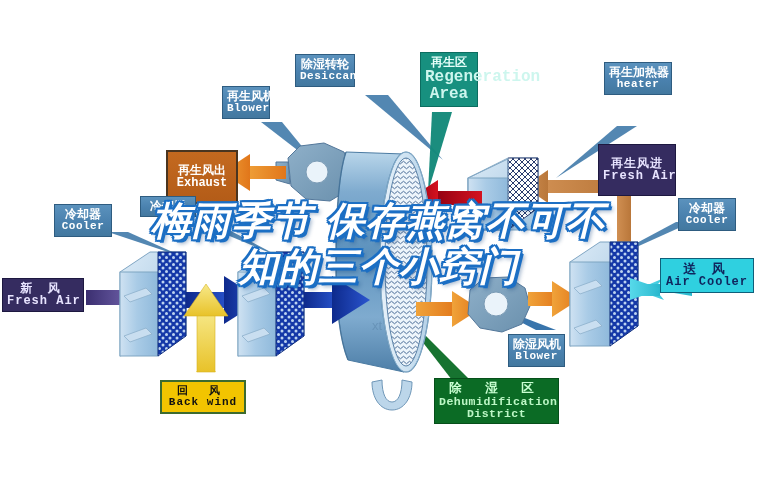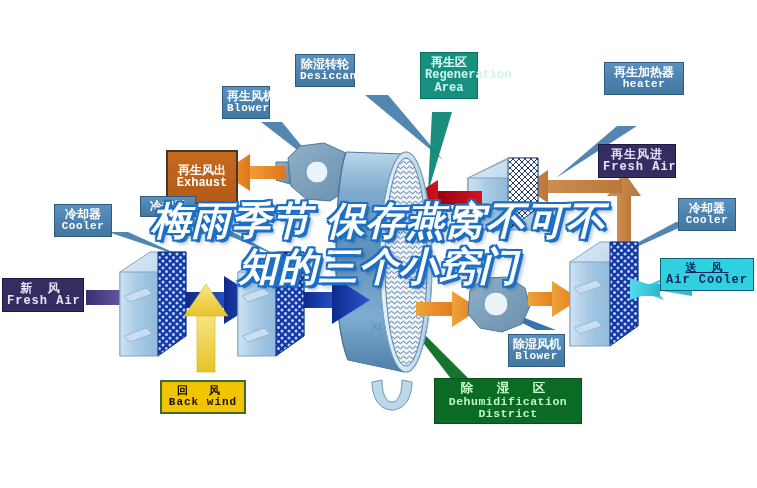--- a/index.html
+++ b/index.html
@@ -28,21 +28,21 @@
   .steel .cn{font-size:12px;}
   .steel .en{font-size:11px;letter-spacing:.5px;}
 
   
   .teal{
     background:#17907f;
     border:1px solid #0c6d60;
     color:#cdf6ee;
   }
   .teal .cn{font-size:12px;color:#e6fffa;}
-  .teal .en{font-size:12px;}
+  .teal .en{font-size:16px;}
 
   
   .orange{
     background:linear-gradient(180deg,#c4691f 0%,#b35c18 100%);
     border:2px solid #4a3520;
     color:#ffffff;
   }
   .orange .cn{font-size:12px;}
   .orange .en{font-size:12px;}
 
@@ -55,21 +55,21 @@
   .purple .cn{font-size:12px;letter-spacing:10px;}
   .purple .en{font-size:12px;letter-spacing:1px;}
   .purple.nospace .cn{letter-spacing:1px;}
 
   
   .cyan{
     background:#2fd0e0;
     border:1px solid #0f5f7a;
     color:#10265e;
   }
-  .cyan .cn{font-size:11px;letter-spacing:8px;text-decoration:underline;}
+  .cyan .cn{font-size:13px;letter-spacing:8px;}
   .cyan .en{font-size:12px;letter-spacing:1px;}
 
   
   .green{
     background:#0b6b25;
     border:1px solid #064f1a;
     color:#bdf7c6;
   }
   .green .cn{font-size:12.5px;letter-spacing:14px;color:#c9ffd2;}
   .green .en{font-size:11.5px;letter-spacing:.5px;}
@@ -343,31 +343,31 @@
   <div class="lbl steel" style="left:222px;top:86px;width:48px;padding:3px 4px;">
     <span class="cn">再生风机</span>
     <span class="en">Blower</span>
   </div>
 
   <div class="lbl teal" style="left:420px;top:52px;width:58px;padding:3px 4px;white-space:normal;">
     <span class="cn">再生区</span>
     <span class="en" style="white-space:normal;">Regeneration Area</span>
   </div>
 
-  <div class="lbl steel" style="left:604px;top:62px;width:80px;padding:3px 4px;">
+  <div class="lbl steel" style="left:604px;top:62px;width:68px;padding:3px 4px;">
     <span class="cn">再生加热器</span>
     <span class="en">heater</span>
   </div>
 
   <div class="lbl orange" style="left:166px;top:150px;width:72px;padding:12px 4px;">
     <span class="cn">再生风出</span>
     <span class="en">Exhaust</span>
   </div>
 
-  <div class="lbl purple nospace" style="left:598px;top:144px;width:78px;padding:3px 4px;">
+  <div class="lbl purple nospace" style="left:598px;top:144px;width:78px;padding:12px 4px;">
     <span class="cn">再生风进</span>
     <span class="en">Fresh Air</span>
   </div>
 
   <div class="lbl steel" style="left:54px;top:204px;width:58px;padding:3px 4px;">
     <span class="cn">冷却器</span>
     <span class="en">Cooler</span>
   </div>
 
   <div class="lbl steel" style="left:140px;top:196px;width:56px;padding:3px 4px;">
@@ -387,21 +387,21 @@
   <div class="lbl yellow" style="left:160px;top:380px;width:86px;padding:3px 4px;">
     <span class="cn" style="letter-spacing:9px;">回  风</span>
     <span class="en">Back wind</span>
   </div>
 
   <div class="lbl steel" style="left:508px;top:334px;width:57px;padding:3px 4px;">
     <span class="cn">除湿风机</span>
     <span class="en">Blower</span>
   </div>
 
-  <div class="lbl green" style="left:434px;top:378px;width:148px;padding:3px 4px;">
+  <div class="lbl green" style="left:434px;top:378px;width:125px;padding:3px 4px;">
     <span class="cn" style="letter-spacing:10px;">除 湿 区</span>
     <span class="en" style="white-space:normal;">Dehumidification District</span>
   </div>
 
   <div class="lbl cyan" style="left:660px;top:258px;width:94px;padding:3px 4px;">
     <span class="cn" style="letter-spacing:6px;">送  风</span>
     <span class="en">Air Cooler</span>
   </div>
 
   <div id="headline">

